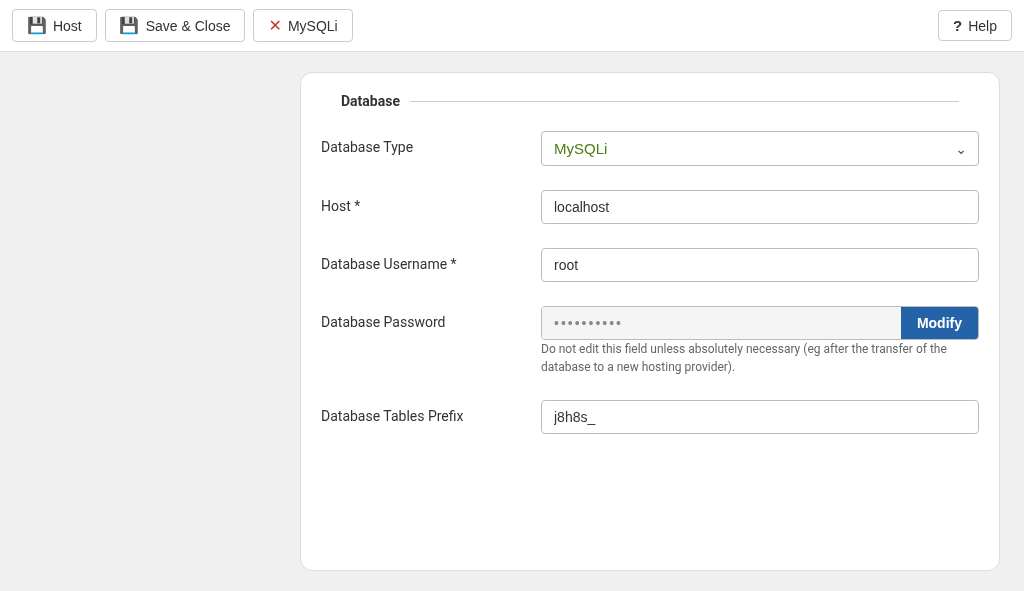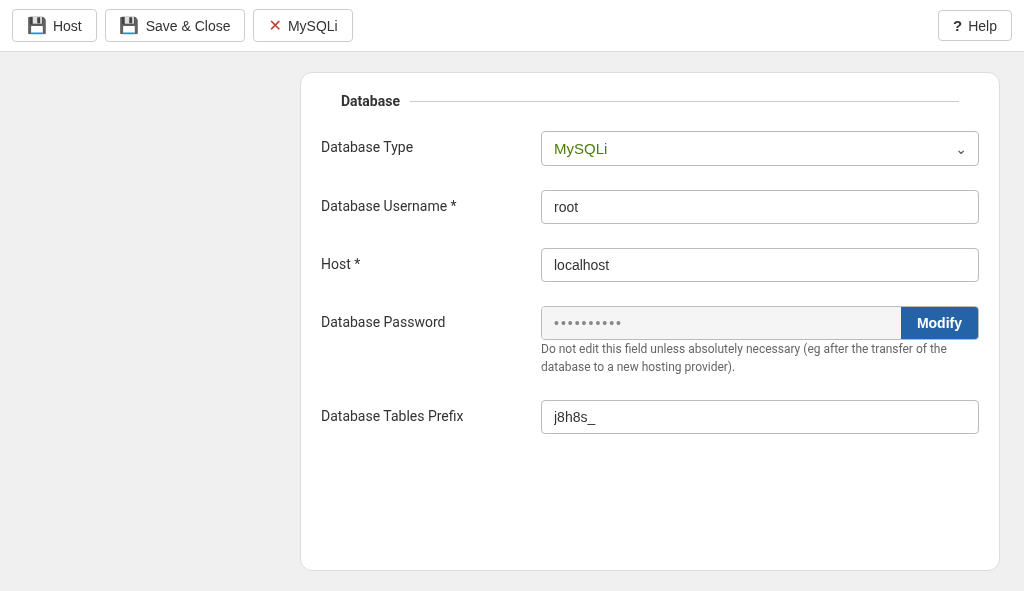--- a/index.html
+++ b/index.html
@@ -269,30 +269,30 @@
             <option>MySQLi</option>
             <option>MySQL</option>
             <option>PostgreSQL</option>
           </select>
           <span class="select-chevron">⌄</span>
         </div>
       </div>
     </div>
 
     <div class="form-row">
+      <div class="form-label">Host *</div>
+      <div class="form-control-wrap">
+        <input type="text" class="form-input" value="localhost" style="">
+      </div>
+    </div>
+
+    <div class="form-row">
       <div class="form-label">Database Username *</div>
       <div class="form-control-wrap">
         <input type="text" class="form-input" value="root" style="">
-      </div>
-    </div>
-
-    <div class="form-row">
-      <div class="form-label">Host *</div>
-      <div class="form-control-wrap">
-        <input type="text" class="form-input" value="localhost" style="">
       </div>
     </div>
 
     <div class="form-row">
       <div class="form-label">Database Password</div>
       <div class="form-control-wrap">
         <div class="password-group">
           <input type="password" class="password-dots" value="••••••••••" readonly="" style="">
           <button class="modify-btn">Modify</button>
         </div>

